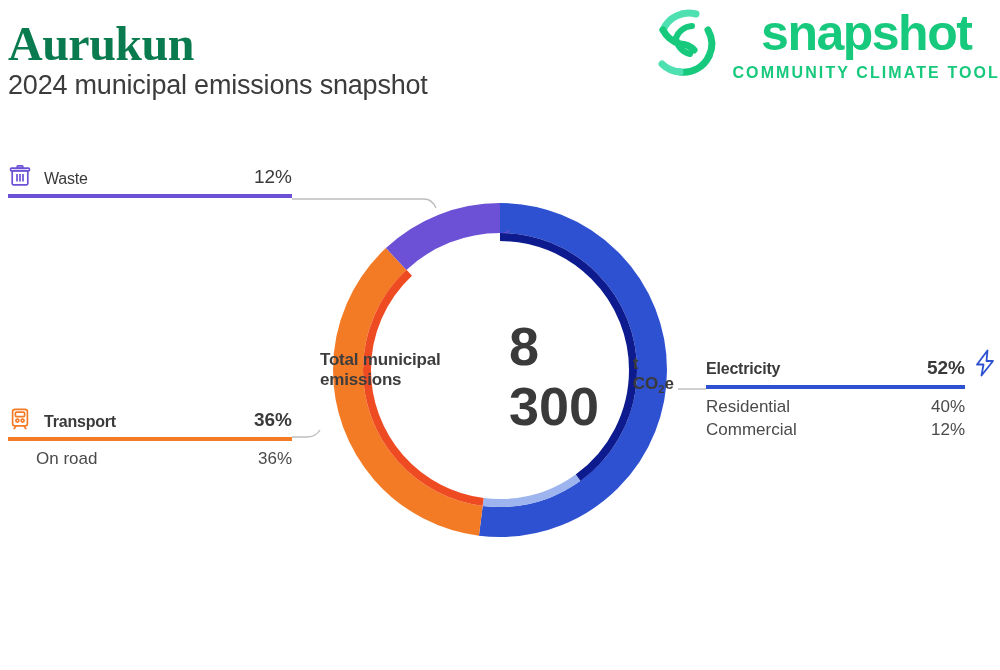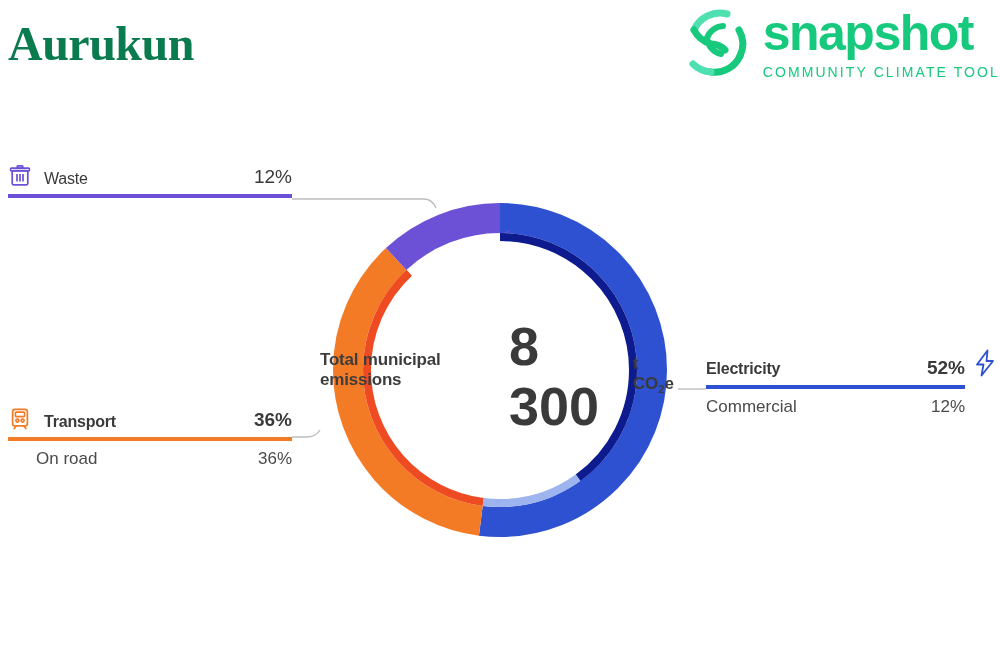--- a/index.html
+++ b/index.html
@@ -52,33 +52,33 @@
     align-items: flex-start;
   }
   .logo-mark {
     width: 72px;
     height: 78px;
     margin-right: 10px;
   }
   .logo-text-wrap {
     display: flex;
     flex-direction: column;
-    align-items: flex-start;
+    align-items: center;
     padding-top: 4px;
   }
   .logo-word {
     font-size: 50px;
     font-weight: bold;
     color: #17c97c;
     letter-spacing: -1.5px;
     line-height: 1;
   }
   .logo-tagline {
-    font-size: 14px;
-    font-weight: normal;
+    font-size: 16px;
+    font-weight: bold;
     color: #17c97c;
     letter-spacing: 2.1px;
     margin-top: 6px;
   }
 
   
   .donut-wrap {
     position: absolute;
     left: 320px;
     top: 190px;
@@ -214,20 +214,21 @@
     height: 670px;
     pointer-events: none;
   }
 </style>
 </head>
 <body>
 
 <div class="page">
 
   <div class="header-title">Aurukun</div>
+  <div class="header-subtitle">2024 municipal emissions snapshot</div>
 
   <div class="logo-block">
     <svg class="logo-mark" viewBox="0 0 72 78">
       <g fill="none" stroke-linecap="round">
         <path d="M46 10 A28 28 0 0 0 13 26" stroke="#4ee0b0" stroke-width="7"></path>
         <path d="M13 26 A28 28 0 0 0 30 40" stroke="#17c97c" stroke-width="7"></path>
         <path d="M30 40 A20 20 0 0 1 44 46" stroke="#17c97c" stroke-width="7"></path>
         <path d="M58 26 A28 28 0 0 1 59 52" stroke="#17c97c" stroke-width="7"></path>
         <path d="M59 52 A28 28 0 0 1 30 68" stroke="#17c97c" stroke-width="7"></path>
         <path d="M30 68 A28 28 0 0 1 12 60" stroke="#4ee0b0" stroke-width="7"></path>
@@ -324,19 +325,23 @@
         <span class="cat-name">Electricity</span>
         <span class="cat-pct">52%</span>
       </div>
       <svg class="bolt-icon" viewBox="0 0 22 28">
         <path d="M13.5 1.5 L3 15.5 L9.5 15.5 L7.5 26.5 L19 12 L12.5 12 Z" fill="none" stroke="#2e51d1" stroke-width="1.8" stroke-linejoin="round"></path>
       </svg>
     </div>
     <div class="cat-bar" style="background:#2e51d1;width:259px;"></div>
     <div class="sub-list">
       <div class="sub-row">
+        <span class="sub-name">Residential</span>
+        <span class="sub-pct">40%</span>
+      </div>
+      <div class="sub-row">
         <span class="sub-name">Commercial</span>
         <span class="sub-pct">12%</span>
       </div>
     </div>
   </div>
 
 </div>
 
 </body></html>

